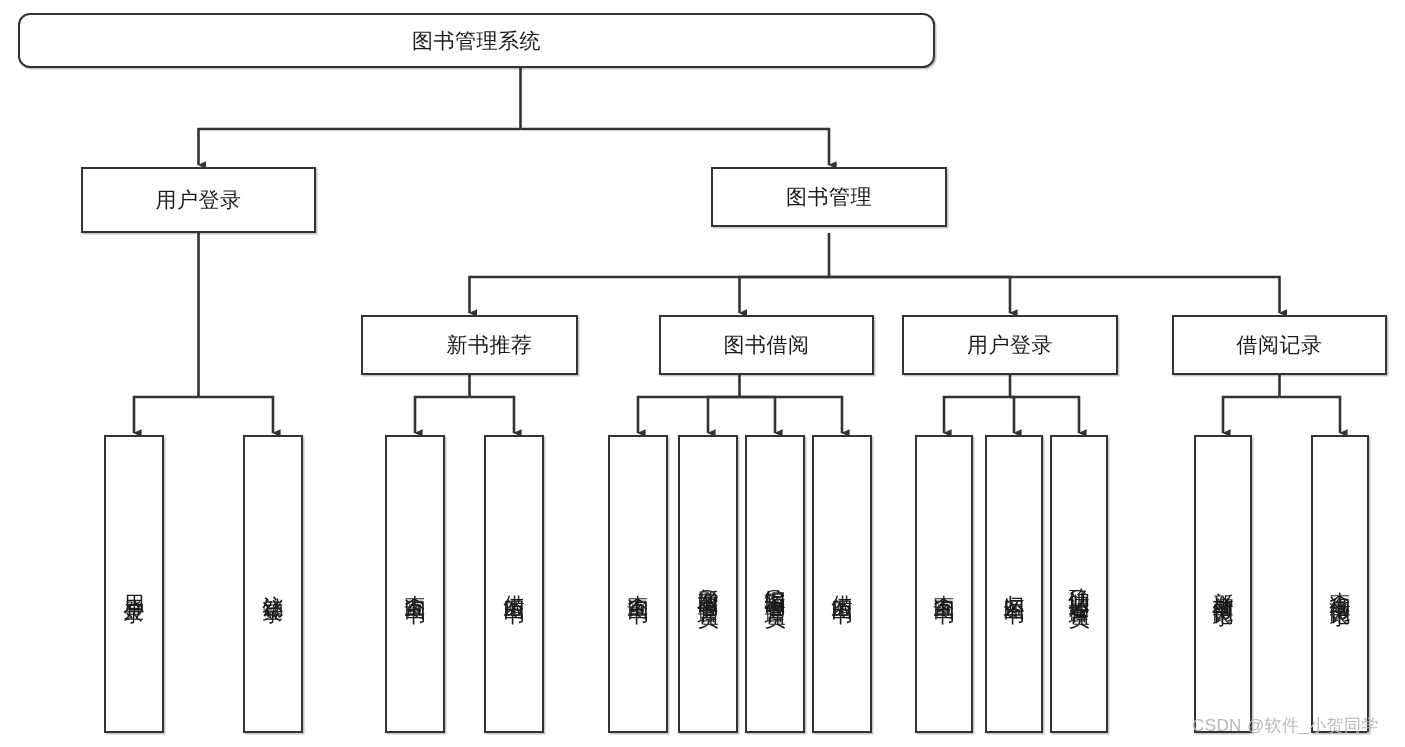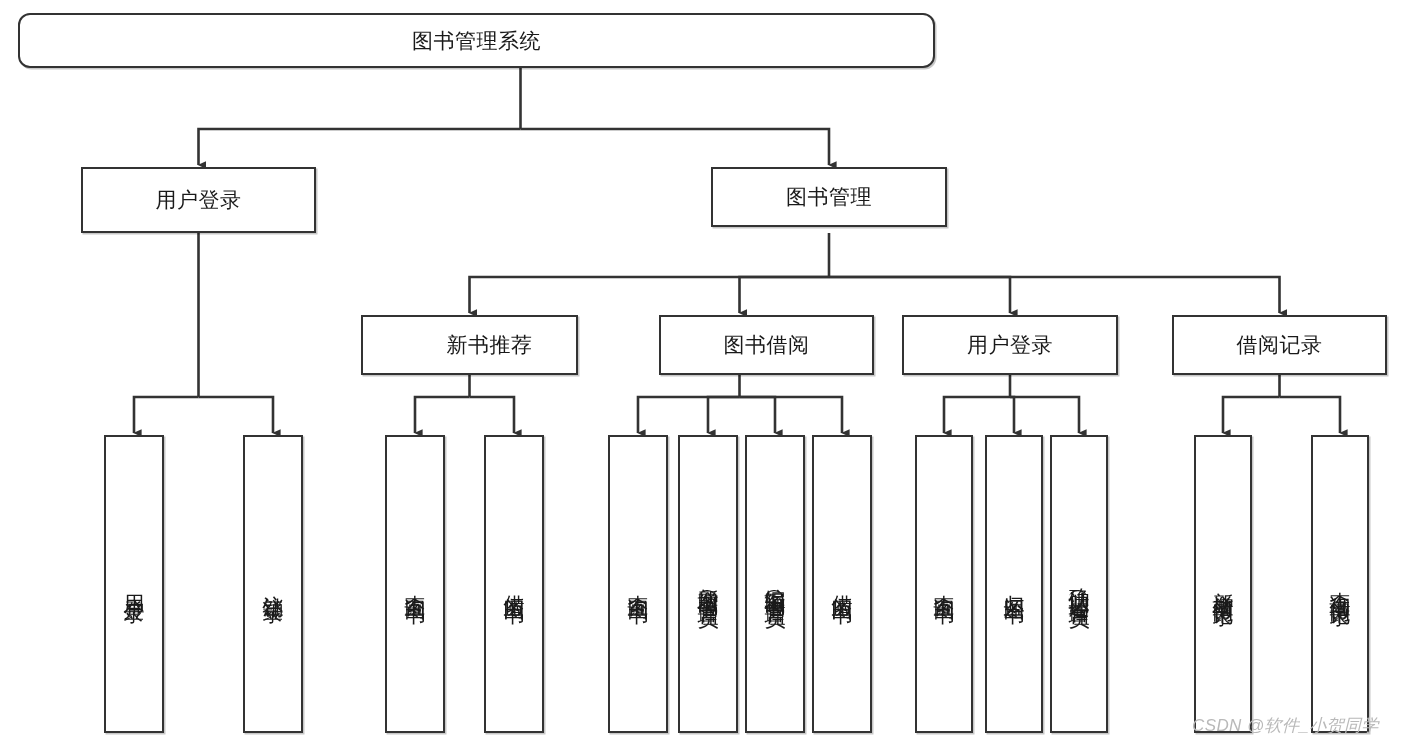--- a/index.html
+++ b/index.html
@@ -156,14 +156,14 @@
         <span class="label">确认归还（管理员）</span>
       </div>
       <div class="node vertical" style="left: 1194px; top: 435px; width: 58px; height: 298px;">
         <span class="label">新增借阅记录</span>
       </div>
       <div class="node vertical" style="left: 1311px; top: 435px; width: 58px; height: 298px;">
         <span class="label">查询借阅记录</span>
       </div>
     </div>
 
-  <div class="watermark" style="left:1192px; top:714px;font-style:italic;">CSDN @软件_小贺同学</div>
+  <div class="watermark" style="left:1192px; top:714px;">CSDN @软件_小贺同学</div>
 </div>
 
 </body></html>

